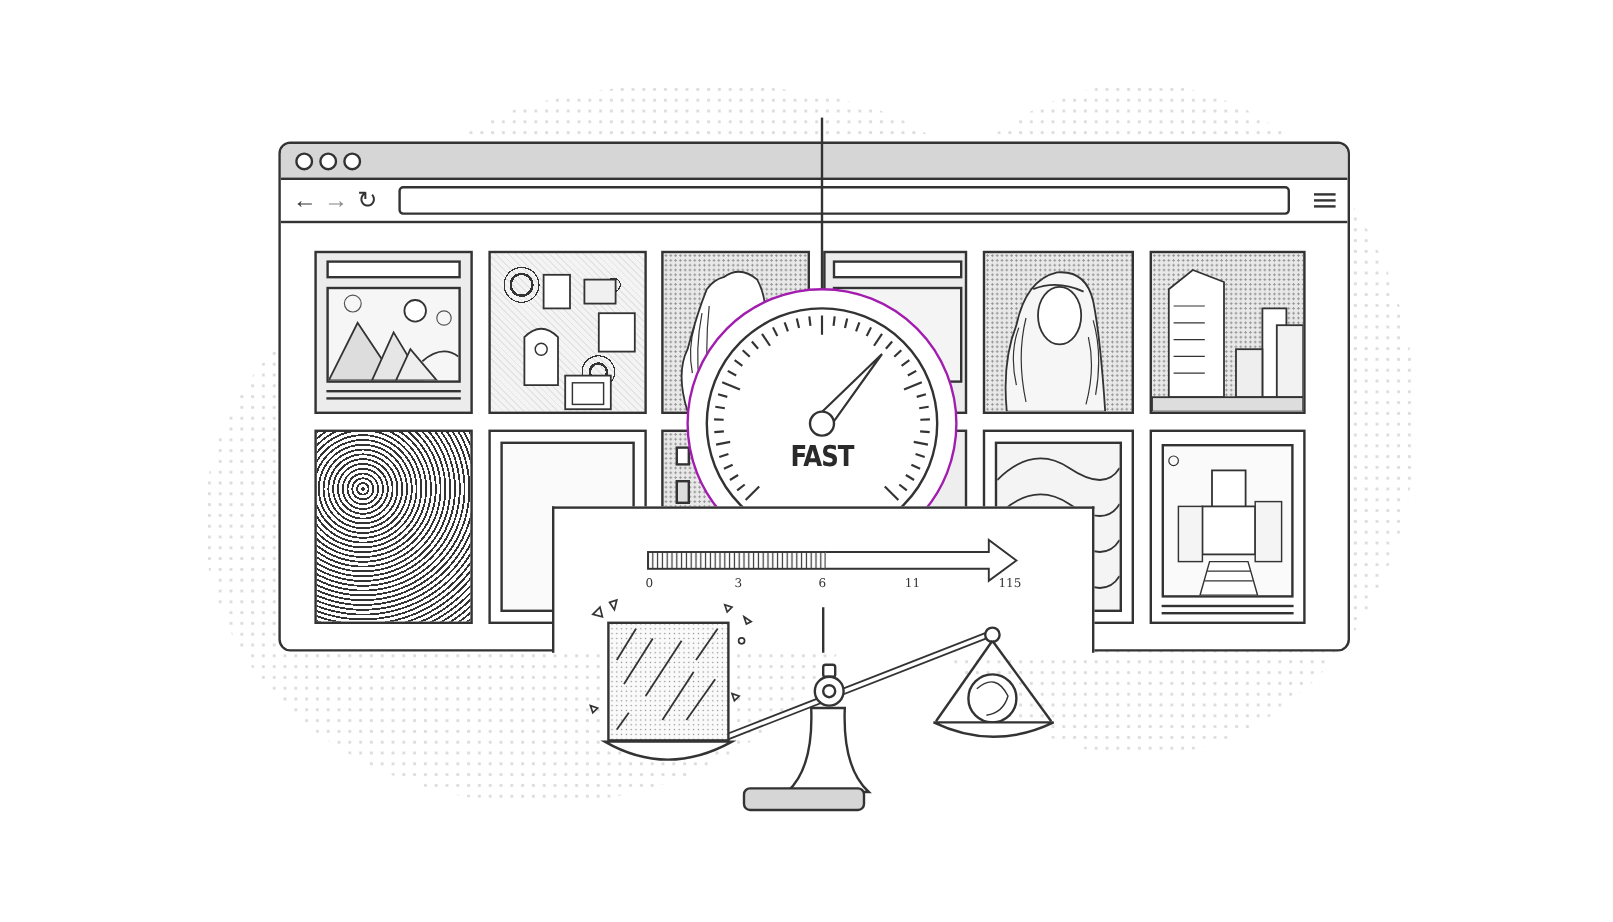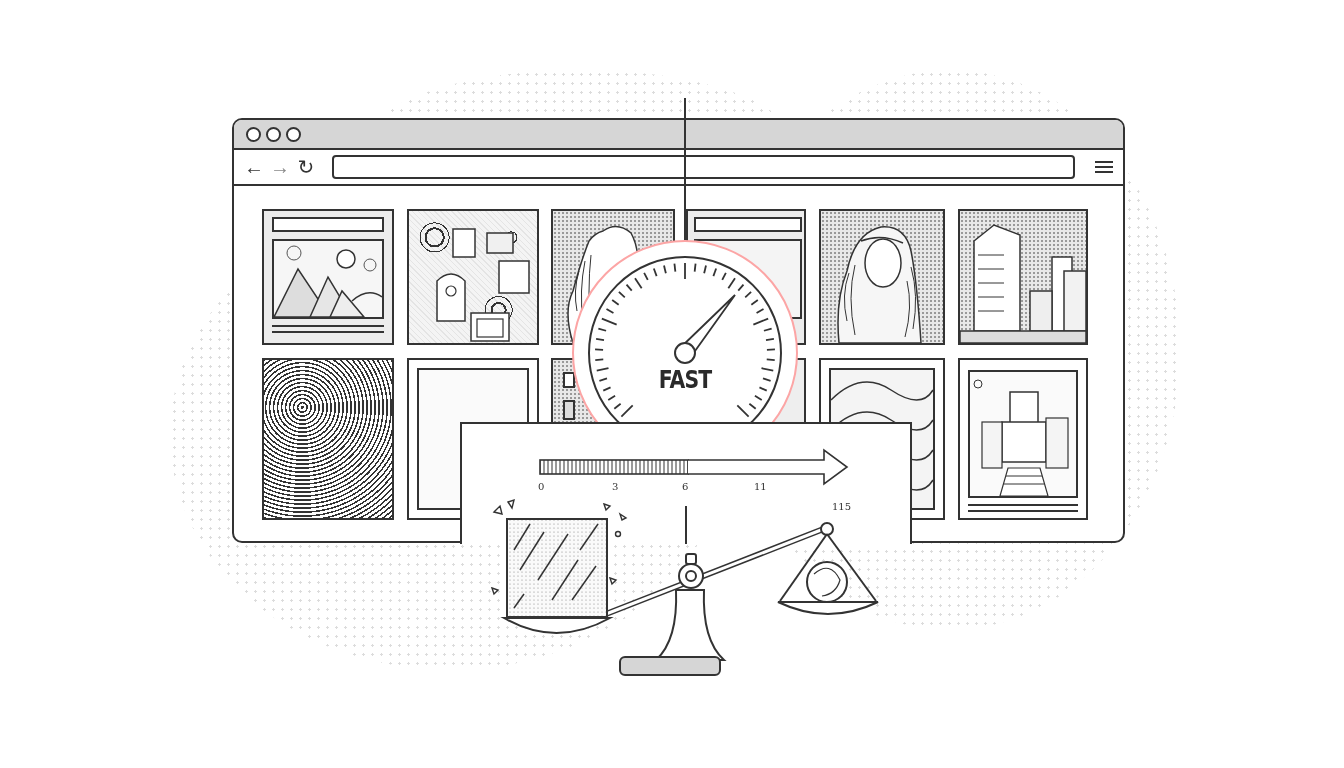--- a/index.html
+++ b/index.html
@@ -61,21 +61,21 @@
       background:
         repeating-radial-gradient(circle at 20% 70%, #555 0 1.5px, #fff 1.5px 7px),
         #fff;
     }
     .dotted-bg {
       background-image: radial-gradient(#999 0.8px, transparent 1px);
       background-size: 4px 4px; background-color: #e8e8e8;
     }
     .gauge {
       position: absolute; left: 572px; top: 240px; width: 226px; height: 226px;
-      border-radius: 50%; border: 2px solid #fca5a5; background: #fff; box-sizing: border-box;
+      border-radius: 50%; border: 2px solid #a21caf; background: #fff; box-sizing: border-box;
     }
     .gauge-label {
       position: absolute; left: 0; width: 100%; top: 124px; text-align: center;
       font-family: "DejaVu Sans", sans-serif; font-weight: bold; font-size: 24px;
       letter-spacing: -1px; color: #2a2a2a; transform: scaleX(0.85);
     }
     .panel {
       position: absolute; left: 460px; top: 422px; width: 452px; height: 122px;
       border: 2px solid #333; border-bottom: none; background: #fff; box-sizing: border-box;
     }
@@ -279,21 +279,21 @@
       </pattern>
     </defs>
     <rect x="78" y="36" width="148" height="14" fill="url(#stripes)" stroke="#333" stroke-width="1.6"></rect>
     <path d="M226,36 L362,36 L362,26 L385,43 L362,60 L362,50 L226,50" fill="#fff" stroke="#333" stroke-width="1.6"></path>
     <line x1="224" y1="82" x2="224" y2="122" stroke="#333" stroke-width="2"></line>
   </svg>
   <span class="axis-label" style="left:76px;">0</span>
   <span class="axis-label" style="left:150px;">3</span>
   <span class="axis-label" style="left:220px;">6</span>
   <span class="axis-label" style="left:292px;">11</span>
-  <span class="axis-label" style="left:370px;margin-top:20px;">115</span>
+  <span class="axis-label" style="left:370px;">115</span>
 </div>
 
 <svg width="420" height="200" viewBox="0 0 420 200" style="position:absolute; left:480px; top:490px;">
   <defs>
     <pattern id="dotfill" width="4" height="4" patternUnits="userSpaceOnUse">
       <rect width="4" height="4" fill="#fafafa"></rect>
       <circle cx="2" cy="2" r="0.6" fill="#888"></circle>
     </pattern>
   </defs>
 

